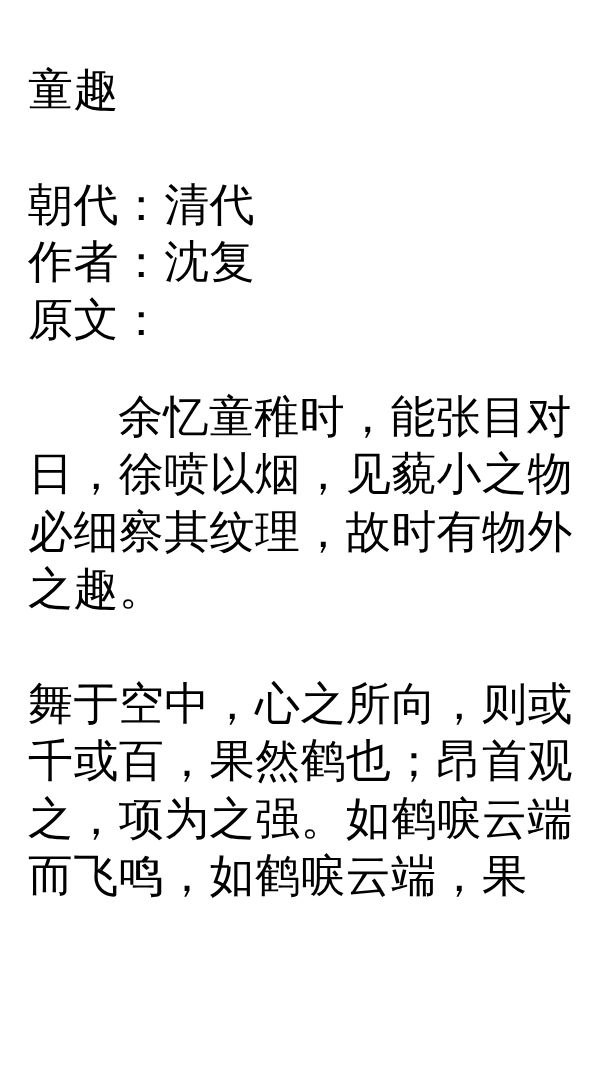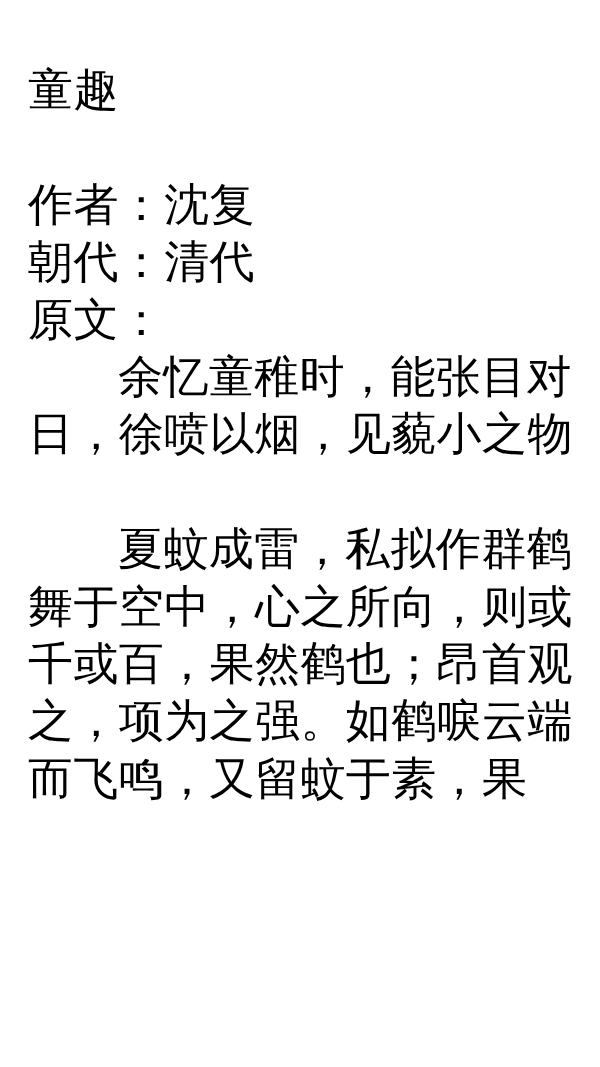--- a/index.html
+++ b/index.html
@@ -25,44 +25,46 @@
     background: #ffffff;
   }
   .line {
     height: 57.4px;
     line-height: 57.4px;
     white-space: nowrap;
     overflow: visible;
   }
   .line.indent {
     text-indent: 2em;
+    margin-top: 40px;
   }
   .line.blank {
     
   }
 </style>
 </head>
 <body>
 
 <div class="page">
 
   <div class="line title">童趣</div>
 
   <div class="line blank"></div>
 
+  <div class="line"><span>朝代：</span><span>清代</span></div>
+
   <div class="line"><span>作者：</span><span>沈复</span></div>
-
-  <div class="line"><span>朝代：</span><span>清代</span></div>
 
   <div class="line"><span>原文：</span><span></span></div>
 
   <div class="line indent">余忆童稚时，能张目对</div>
   <div class="line">日，徐喷以烟，见藐小之物</div>
+  <div class="line">必细察其纹理，故时有物外</div>
+  <div class="line">之趣。</div>
 
   <div class="line blank"></div>
 
-  <div class="line indent">夏蚊成雷，私拟作群鹤</div>
   <div class="line">舞于空中，心之所向，则或</div>
   <div class="line">千或百，果然鹤也；昂首观</div>
   <div class="line">之，项为之强。如鹤唳云端</div>
-  <div class="line">而飞鸣，又留蚊于素，果</div>
+  <div class="line">而飞鸣，如鹤唳云端，果</div>
 
 </div>
 
 </body></html>

